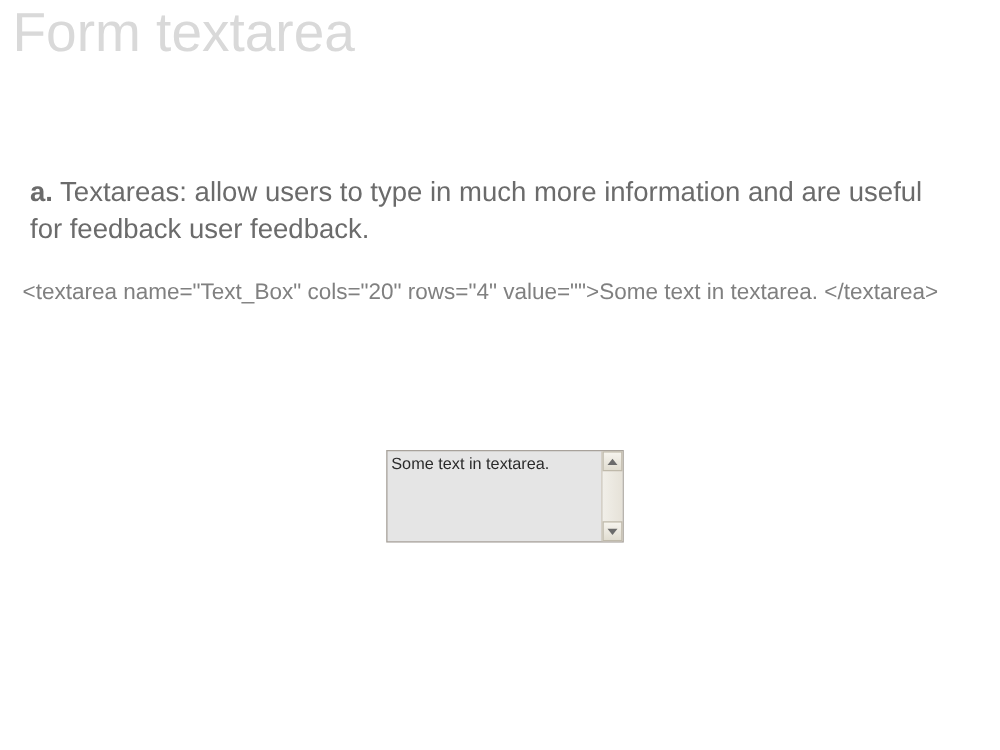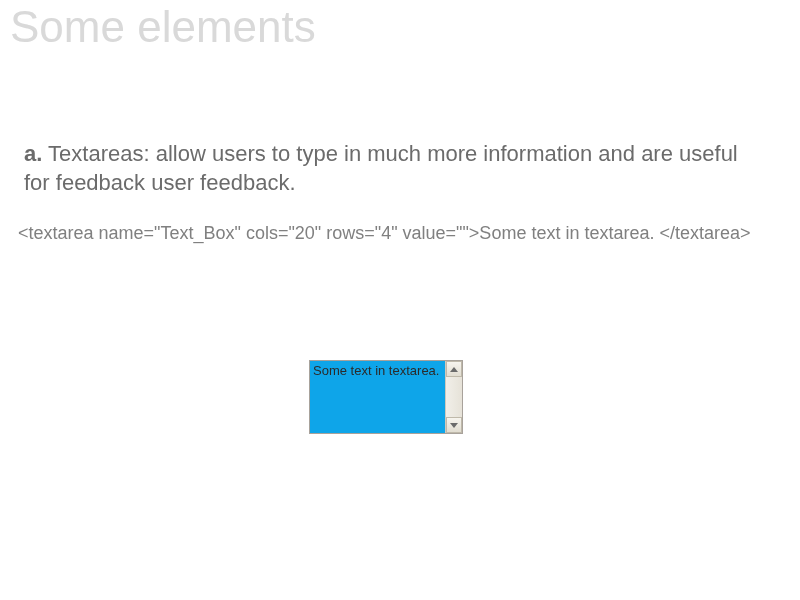--- a/index.html
+++ b/index.html
@@ -44,24 +44,24 @@
     top: 222px;
     width: 740px;
     font-size: 18px;
     line-height: 1.25;
     color: #808080;
   }
   .textarea-box {
     position: absolute;
     left: 309px;
     top: 360px;
-    width: 154px;
+    width: 190px;
     height: 74px;
     border: 1px solid #a8a29b;
-    background: #0ea5e9;
+    background: #e5e5e5;
     box-sizing: border-box;
     display: flex;
   }
   .textarea-content {
     flex: 1;
     padding: 2px 3px;
     font-family: Arial, sans-serif;
     font-size: 13px;
     line-height: 1.2;
     color: #2b2b2b;
@@ -96,21 +96,21 @@
   }
   .arrow-down {
     border-top: 5px solid #6b6b6b;
   }
 </style>
 </head>
 <body>
 
 <div class="slide">
 
-  <div class="title">Some elements</div>
+  <div class="title">Form textarea</div>
 
   <div class="body-text">
     <span class="marker">a.</span>
     <span>Textareas: allow users to type in much more information and are useful for feedback user feedback.</span>
   </div>
 
   <div class="code-text">&lt;textarea name="Text_Box" cols="20" rows="4" value=""&gt;Some text in textarea. &lt;/textarea&gt;</div>
 
   <div class="textarea-box">
     <div class="textarea-content">Some text in textarea.</div>

